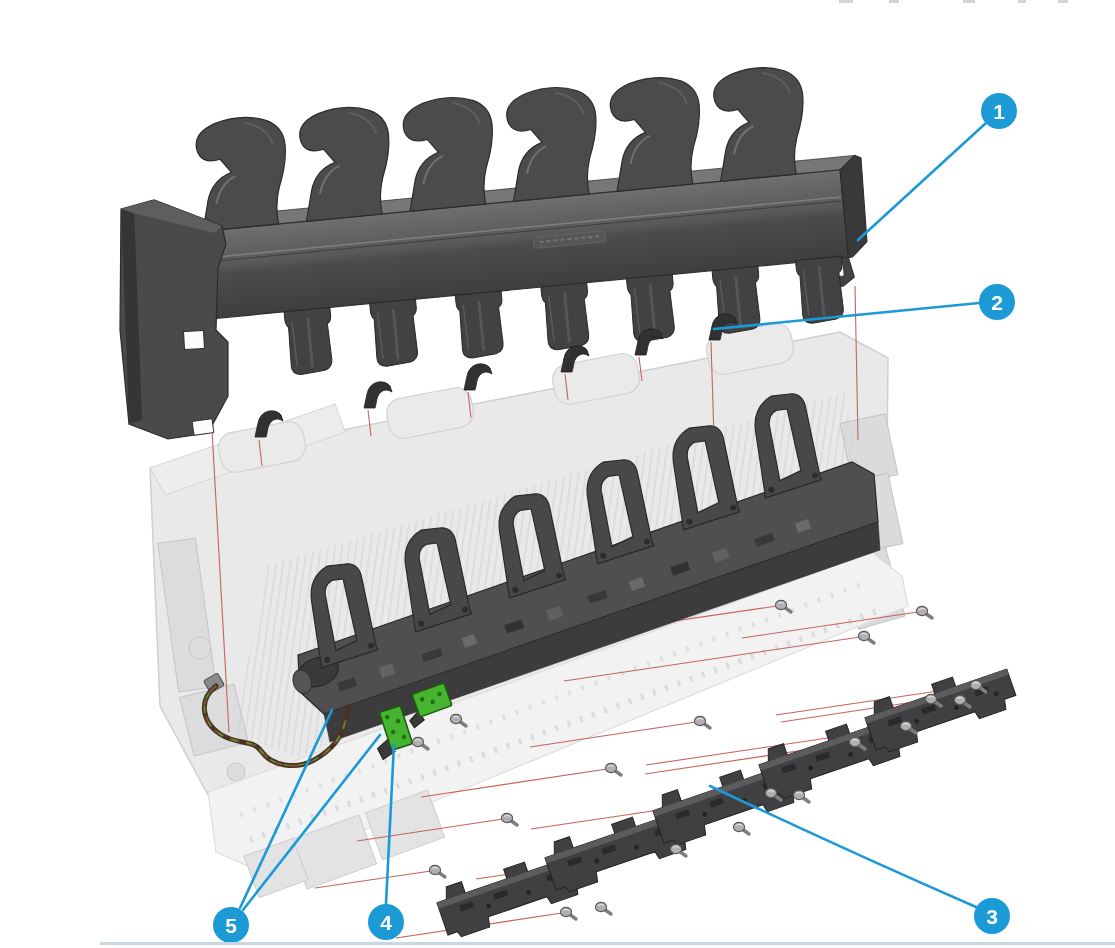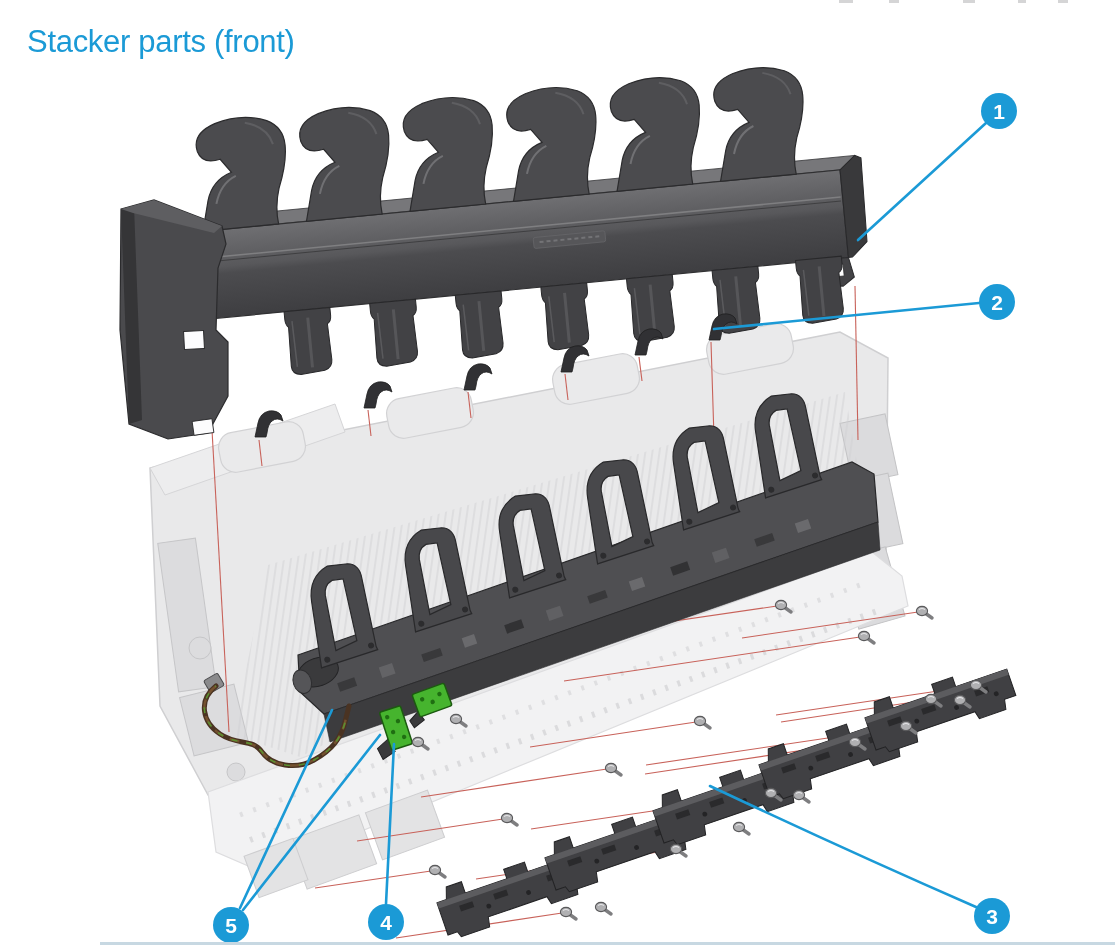--- a/index.html
+++ b/index.html
@@ -22,21 +22,20 @@
 <div class="canvas">
 
   <div>
     <div class="remnant" style="left:839px;width:14px"></div>
     <div class="remnant" style="left:889px;width:10px"></div>
     <div class="remnant" style="left:963px;width:12px"></div>
     <div class="remnant" style="left:1018px;width:8px"></div>
     <div class="remnant" style="left:1058px;width:10px"></div>
   </div>
 
-  <h1 class="title">Stacker parts (front)</h1>
 
   <svg class="fig" viewBox="0 0 1115 948">
     <defs>
       <linearGradient id="coverFace" x1="0" y1="0" x2="0" y2="1">
         <stop offset="0" stop-color="#6F6F72"></stop>
           <stop offset="0.42" stop-color="#58585B"></stop>
         <stop offset="0.5" stop-color="#4C4C4F"></stop>
           <stop offset="1" stop-color="#3E3E41"></stop>
       </linearGradient>
       <pattern id="comb" width="7" height="12" patternUnits="userSpaceOnUse" patternTransform="rotate(8)">

